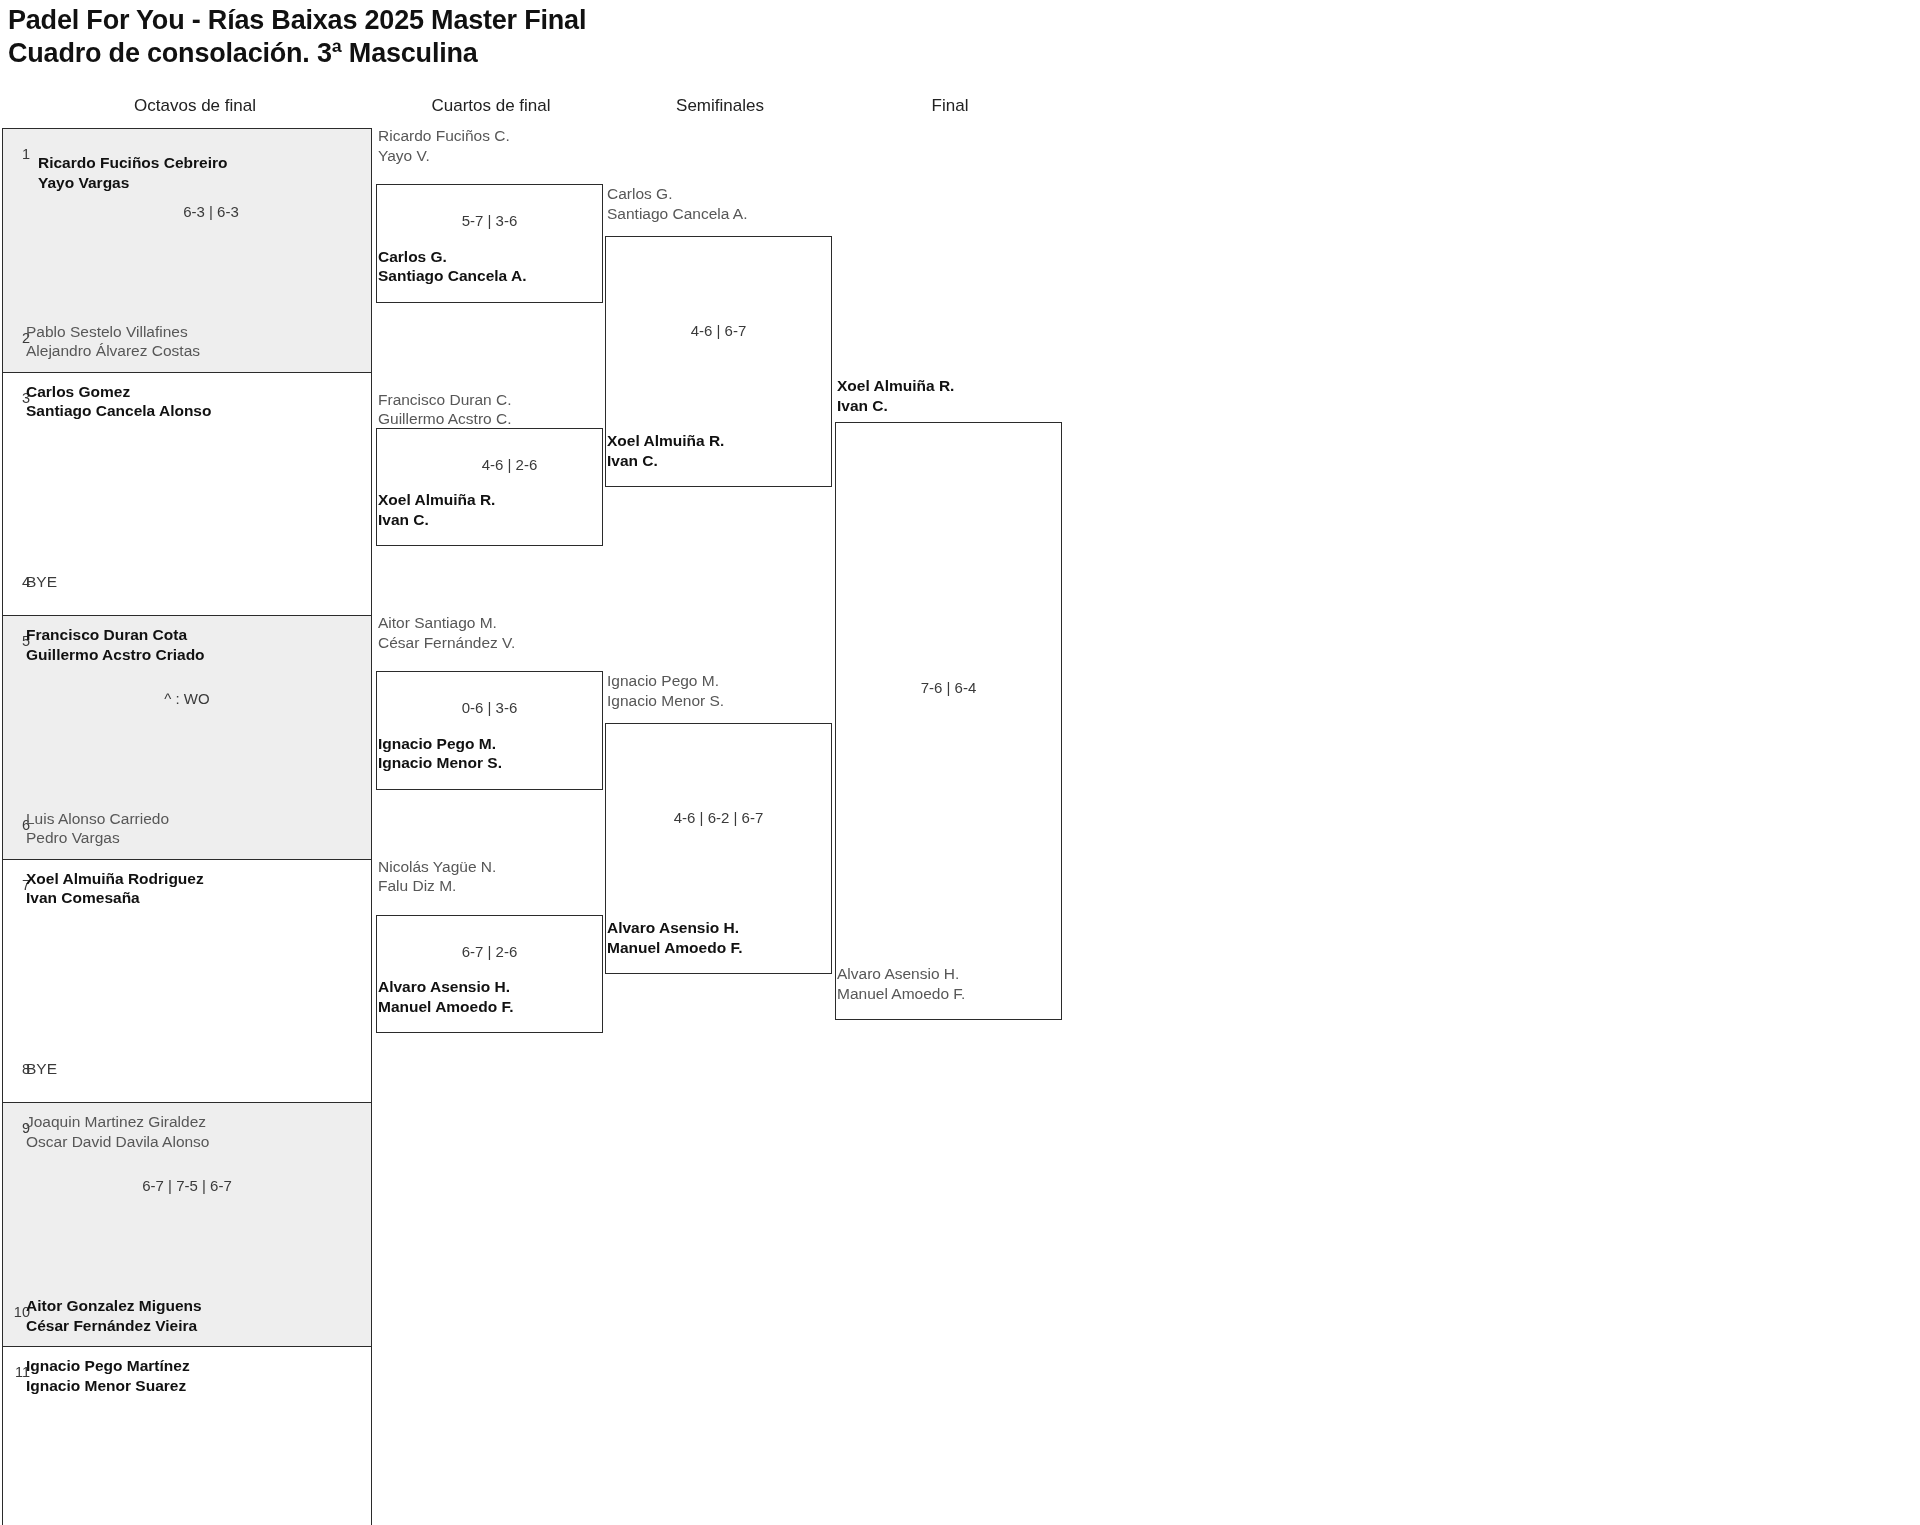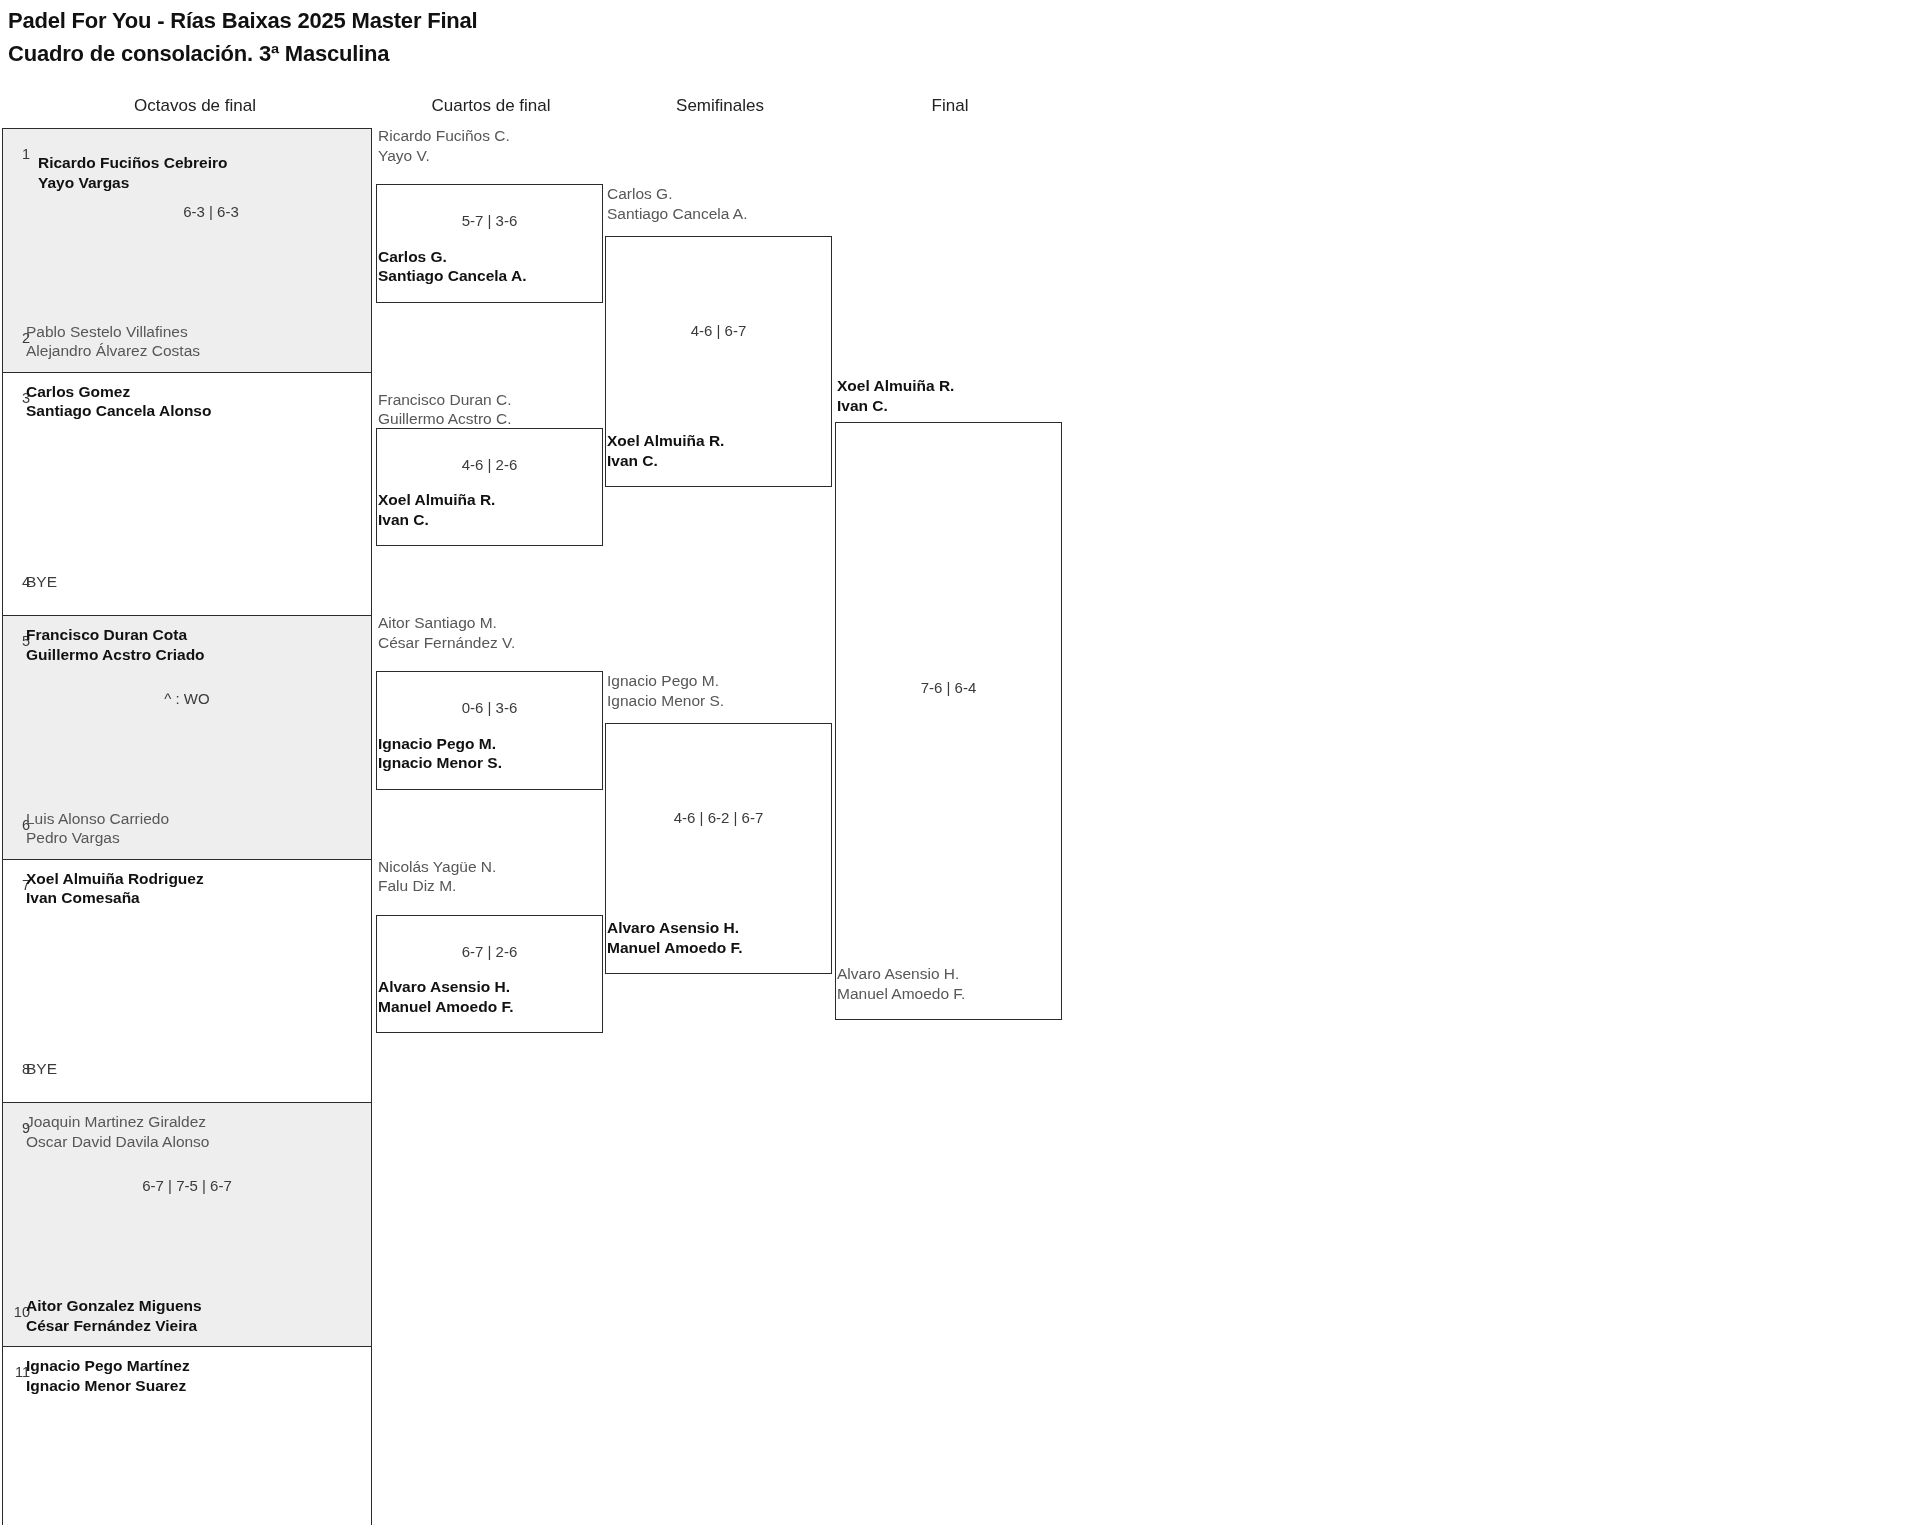--- a/index.html
+++ b/index.html
@@ -7,21 +7,21 @@
     width:1920px;height:1525px;
     background:#ffffff;
     font-family:"Liberation Sans","DejaVu Sans",sans-serif;
     color:#1a1a1a;
     overflow:hidden;
     position:relative;
   }
   
   #header{position:absolute;left:0;top:0;width:1920px;height:78px;}
   #title-block{position:absolute;left:8px;top:4px;}
-  .title-line{font-size:22px;font-weight:700;line-height:33px;letter-spacing:-0.2px;color:#111;white-space:nowrap;}
+  .title-line{font-size:27px;font-weight:700;line-height:33px;letter-spacing:-0.2px;color:#111;white-space:nowrap;}
   #logo{position:absolute;right:14px;top:8px;width:240px;height:62px;}
   #logo svg{display:block;}
 
   
   .round-header{
     position:absolute;top:96px;font-size:17px;color:#222;
     text-align:center;white-space:nowrap;font-weight:400;
   }
 
   
@@ -143,21 +143,21 @@
     <div class="score" style="left:376px;top:212px;width:227px;">5-7 | 3-6</div>
     <div class="team win" style="left:378px;top:246.60000000000002px;">
       <span class="ln">Carlos G.</span>
       <span class="ln">Santiago Cancela A.</span>
     </div>
     <div class="team lose" style="left:378px;top:369.6px;margin-top:20px;">
       <span class="ln">Francisco Duran C.</span>
       <span class="ln">Guillermo Acstro C.</span>
     </div>
     <div class="bx" style="left:376px;top:427.6px;width:227px;height:118.6px;"></div>
-    <div class="score" style="left:376px;top:455.6px;width:227px;">4-6 | 2-6</div>
+    <div class="score" style="left:376px;top:455.6px;width:227px;padding-left:20px;">4-6 | 2-6</div>
     <div class="team win" style="left:378px;top:490.20000000000005px;">
       <span class="ln">Xoel Almuiña R.</span>
       <span class="ln">Ivan C.</span>
     </div>
     <div class="team lose" style="left:378px;top:613.2px;">
       <span class="ln">Aitor Santiago M.</span>
       <span class="ln">César Fernández V.</span>
     </div>
     <div class="bx" style="left:376px;top:671.2px;width:227px;height:118.6px;"></div>
     <div class="score" style="left:376px;top:699.2px;width:227px;">0-6 | 3-6</div>

